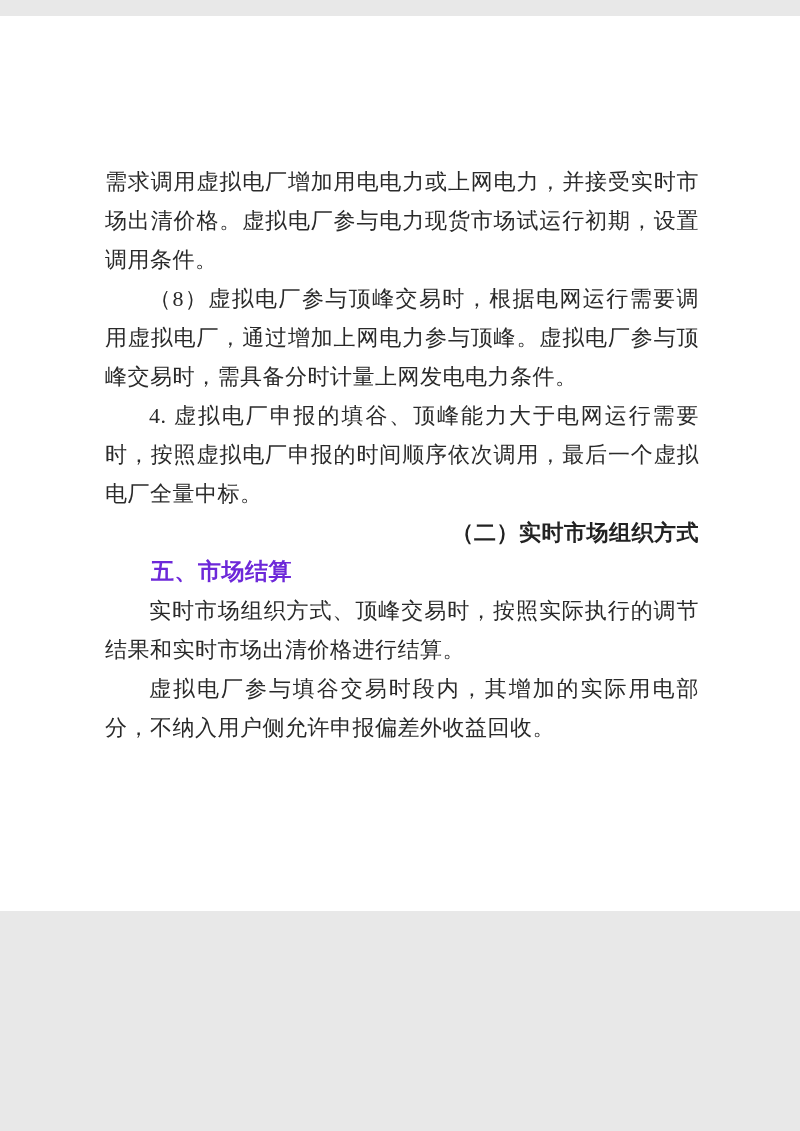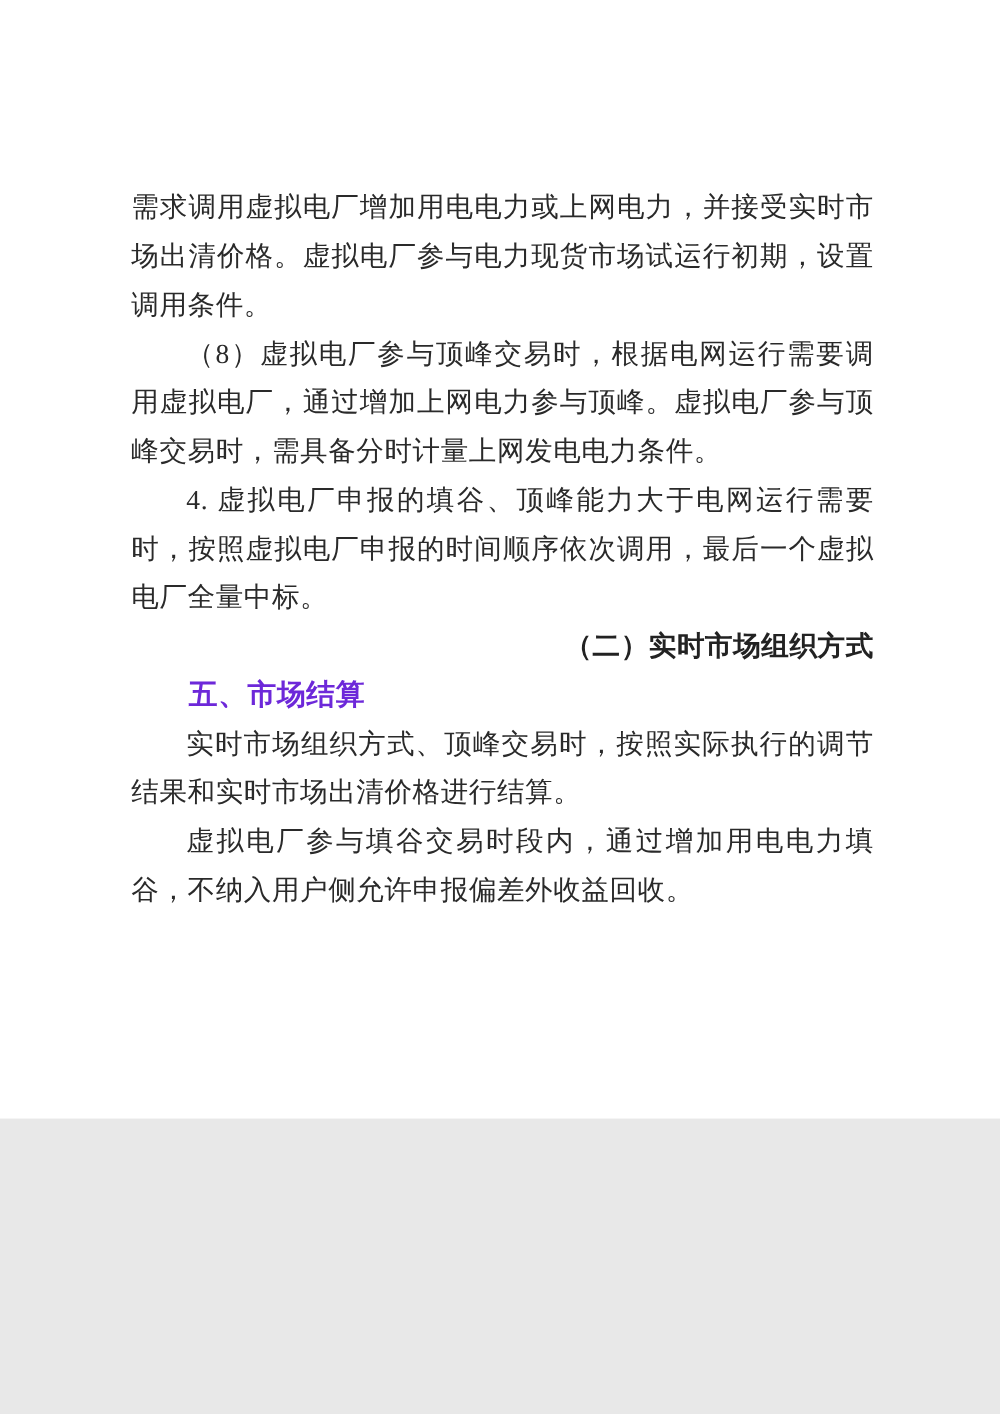--- a/index.html
+++ b/index.html
@@ -4,21 +4,21 @@
 <style>
   html, body {
     margin: 0;
     padding: 0;
     background: #e8e8e8;
   }
   .page {
     position: relative;
     width: 800px;
     height: 895px;
-    margin: 0 auto;
+    margin: 16px auto;
     background: #ffffff;
     font-family: "Liberation Serif", "DejaVu Serif", serif;
     color: #2a2a2a;
     overflow: hidden;
   }
   .doc-body {
     position: absolute;
     left: 105px;
     top: 146px;
     width: 594px;
@@ -71,17 +71,17 @@
 <div class="page">
 
   <div class="doc-body">
 
   <p class="para body-noindent">需求调用虚拟电厂增加用电电力或上网电力，并接受实时市场出清价格。虚拟电厂参与电力现货市场试运行初期，设置调用条件。</p>
       <p class="para body">（8）虚拟电厂参与顶峰交易时，根据电网运行需要调用虚拟电厂，通过增加上网电力参与顶峰。虚拟电厂参与顶峰交易时，需具备分时计量上网发电电力条件。</p>
       <p class="para body">4. 虚拟电厂申报的填谷、顶峰能力大于电网运行需要时，按照虚拟电厂申报的时间顺序依次调用，最后一个虚拟电厂全量中标。</p>
       <p class="para heading-kai">（二）实时市场组织方式</p>
       <p class="para heading-bold">五、市场结算</p>
       <p class="para body">实时市场组织方式、顶峰交易时，按照实际执行的调节结果和实时市场出清价格进行结算。</p>
-      <p class="para body">虚拟电厂参与填谷交易时段内，通过增加用电电力填谷，不纳入用户侧允许申报偏差外收益回收。</p>
+      <p class="para body">虚拟电厂参与填谷交易时段内，其增加的实际用电部分，不纳入用户侧允许申报偏差外收益回收。</p>
     </div>
 
 
 </div>
 
 </body></html>

